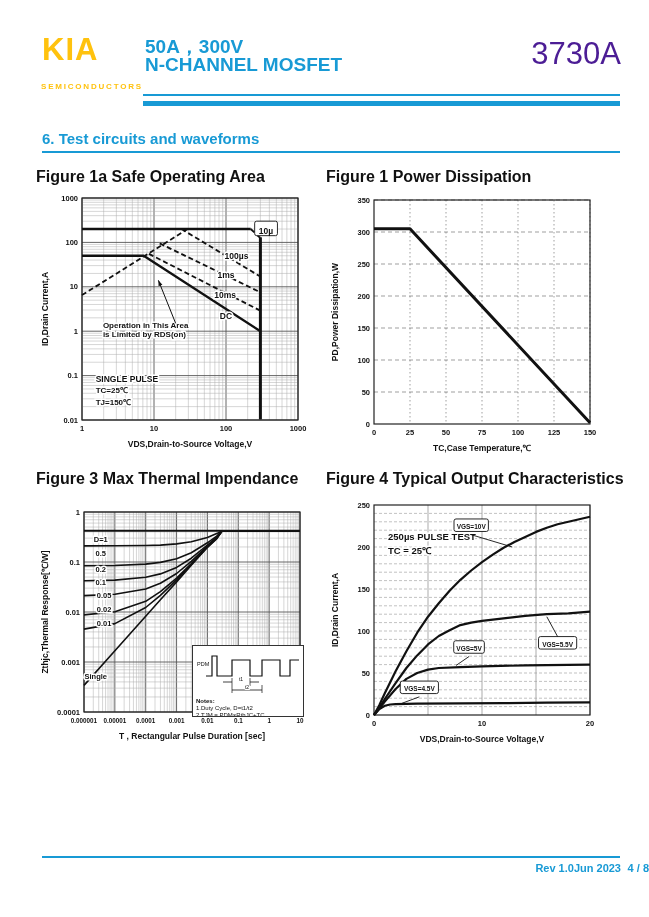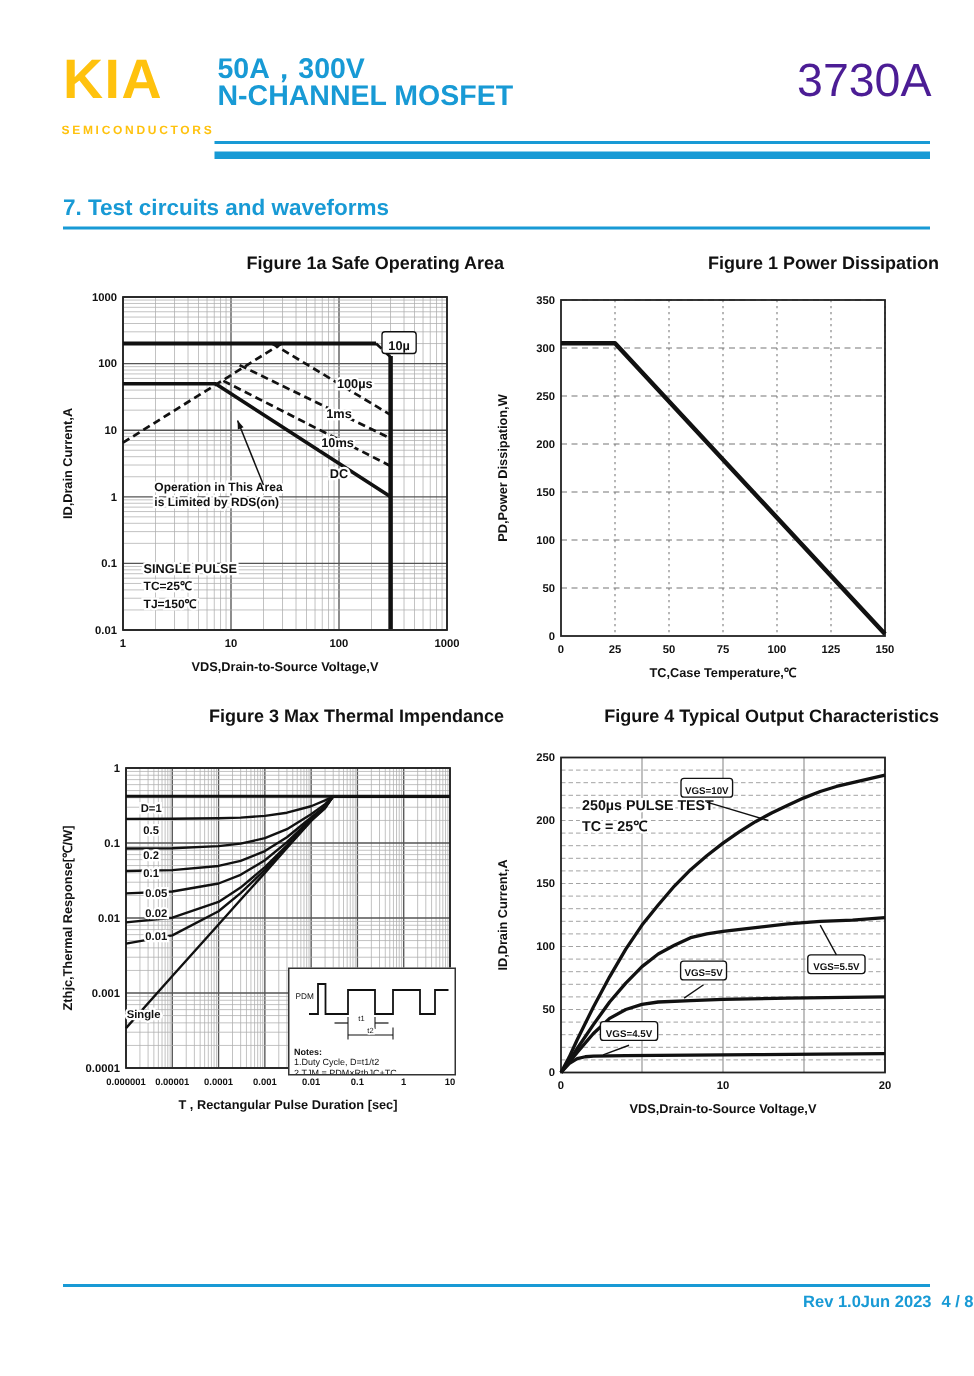--- a/index.html
+++ b/index.html
@@ -1,33 +1,33 @@
 <!DOCTYPE html>
 <html><head>
 <meta charset="utf-8">
 <style>
   *{margin:0;padding:0;box-sizing:border-box}
   html,body{background:#fff}
   .page{position:relative;width:649px;height:917px;background:#fff;overflow:hidden;
         font-family:"Liberation Sans",sans-serif;color:#111}
-  .logo-kia{position:absolute;left:42px;top:34px;font-size:37px;font-weight:bold;
+  .logo-kia{position:absolute;left:42px;top:34px;font-size:31px;font-weight:bold;
             color:#ffc20e;line-height:1;letter-spacing:1px}
   .logo-sub{position:absolute;left:41px;top:82px;font-size:8px;font-weight:bold;
             color:#ffc20e;letter-spacing:1.8px}
   .spec{position:absolute;left:145px;top:38px;color:#189ad5;font-weight:bold;
         font-size:19px;line-height:18px}
   .part{position:absolute;right:28px;top:36px;color:#4c1d95;font-size:31px;font-weight:400}
   .rule-thin{position:absolute;left:143px;top:94px;width:477px;height:1.5px;background:#189ad5}
   .rule-thick{position:absolute;left:143px;top:101px;width:477px;height:5px;background:#189ad5}
   .sec{position:absolute;left:42px;top:130px;font-size:15px;font-weight:bold;color:#189ad5}
   .sec-rule{position:absolute;left:42px;top:151px;width:578px;height:1.5px;background:#189ad5}
   .fig{position:absolute;width:300px}
   #f0{left:36px;top:168px} #f1{left:326px;top:168px}
   #f2{left:36px;top:470px} #f3{left:326px;top:470px}
-  .ftitle{height:16px;text-align:right;font-size:12px;font-weight:bold;color:#111}
+  .ftitle{height:16px;text-align:left;font-size:16px;font-weight:bold;color:#111}
   svg text{font-family:"Liberation Sans",sans-serif}
   .inset{position:absolute;left:156px;top:175px;width:112px;height:72px;border:1px solid #333;
          background:#fff;padding:2px 3px;overflow:hidden;z-index:2}
   .inote{font-size:6px;line-height:7px;color:#111;white-space:nowrap}
   .inote.b{font-weight:bold}
   .footer-rule{position:absolute;left:42px;top:856px;width:578px;height:1.5px;background:#189ad5}
   .page-num{position:absolute;left:0;right:0;top:862px;text-align:right;color:#189ad5;
             font-weight:bold;font-size:11px}
   .rev{position:absolute;right:28px;top:862px;color:#189ad5;font-weight:bold;font-size:11px}
   .rev span{margin-left:0}
@@ -40,21 +40,21 @@
   <div class="logo-kia">KIA</div>
   <div class="logo-sub">SEMICONDUCTORS</div>
   <div class="spec">
     <div>50A，300V</div>
     <div>N-CHANNEL MOSFET</div>
   </div>
   <div class="part">3730A</div>
   <div class="rule-thin"></div>
   <div class="rule-thick"></div>
 
-  <div class="sec">7. Test circuits and waveforms</div>
+  <div class="sec">6. Test circuits and waveforms</div>
   <div class="sec-rule"></div>
 
   <div class="fig" id="f0">
     <div class="ftitle">Figure 1a Safe Operating Area</div>
     <svg id="svg0" width="300" height="272">
         <line x1="67.67415968780665" y1="14" x2="67.67415968780665" y2="236" stroke="#adadad" stroke-width="0.5" stroke-dasharray="none"></line>
         <line x1="80.35273033981571" y1="14" x2="80.35273033981571" y2="236" stroke="#adadad" stroke-width="0.5" stroke-dasharray="none"></line>
         <line x1="89.3483193756133" y1="14" x2="89.3483193756133" y2="236" stroke="#adadad" stroke-width="0.5" stroke-dasharray="none"></line>
         <line x1="96.32584031219335" y1="14" x2="96.32584031219335" y2="236" stroke="#adadad" stroke-width="0.5" stroke-dasharray="none"></line>
         <line x1="102.02689002762234" y1="14" x2="102.02689002762234" y2="236" stroke="#adadad" stroke-width="0.5" stroke-dasharray="none"></line>

